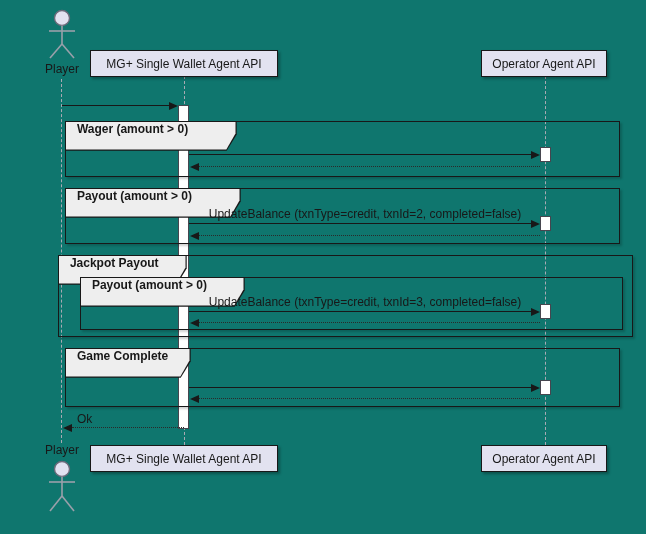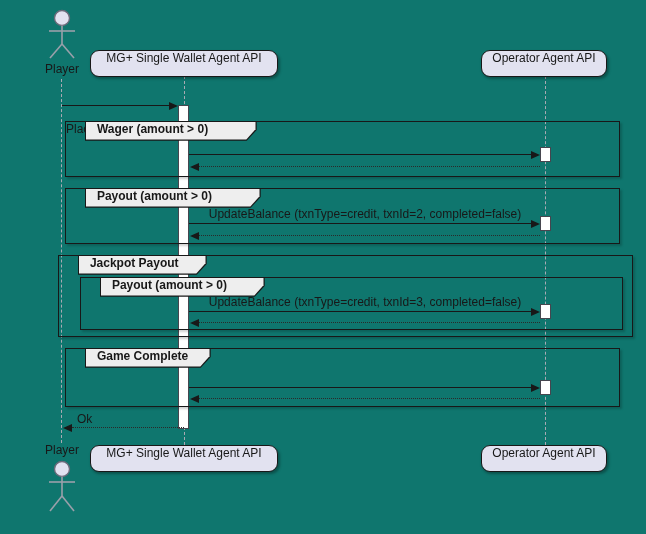--- a/index.html
+++ b/index.html
@@ -6,29 +6,29 @@
   #canvas{
     position:relative;width:646px;height:534px;background:#0f766e;overflow:hidden;
     font-family:"Liberation Sans",sans-serif;font-size:12px;color:#181818;
   }
   .abs{position:absolute;}
   
   .lifeline{position:absolute;width:0;border-left:1px dashed #a9a9b3;}
   
   .pbox{
     position:absolute;height:25px;background:#E2E2F0;border:1.3px solid #181818;
-    border-radius:9px;display:flex;justify-content:center;
+    border-radius:0;display:flex;align-items:center;justify-content:center;
     box-shadow:1.5px 2px 2.5px rgba(0,0,0,.30);white-space:nowrap;
   }
   
   .actor-label{position:absolute;width:56px;text-align:center;white-space:nowrap;}
   
   .frame{position:absolute;border:1.3px solid #181818;box-shadow:1.5px 1.5px 2px rgba(0,0,0,.18);}
-  .flab{position:absolute;left:-1.3px;top:-1.3px;height:20px;background:#181818;
-        clip-path:polygon(0 0,100% 0,100% 46%,calc(100% - 10px) 100%,0 100%);margin-left:20px;}
+  .flab{position:absolute;left:-1.3px;top:-1.3px;height:30px;background:#181818;
+        clip-path:polygon(0 0,100% 0,100% 46%,calc(100% - 10px) 100%,0 100%);}
   .flab span{
     position:absolute;left:1.2px;top:1.2px;right:1.2px;bottom:1.2px;background:#EEEEEE;
     clip-path:polygon(0 0,100% 0,100% 42%,calc(100% - 9.2px) 100%,0 100%);
     font-weight:bold;line-height:15px;padding-left:11px;white-space:nowrap;display:block;
   }
   
   .act{position:absolute;background:#ffffff;border:1.2px solid #46464f;}
   
   .ln{position:absolute;height:0;border-top:1.2px solid #181818;}
   .ln.dot{border-top:1.2px dotted #2a2a2a;}

